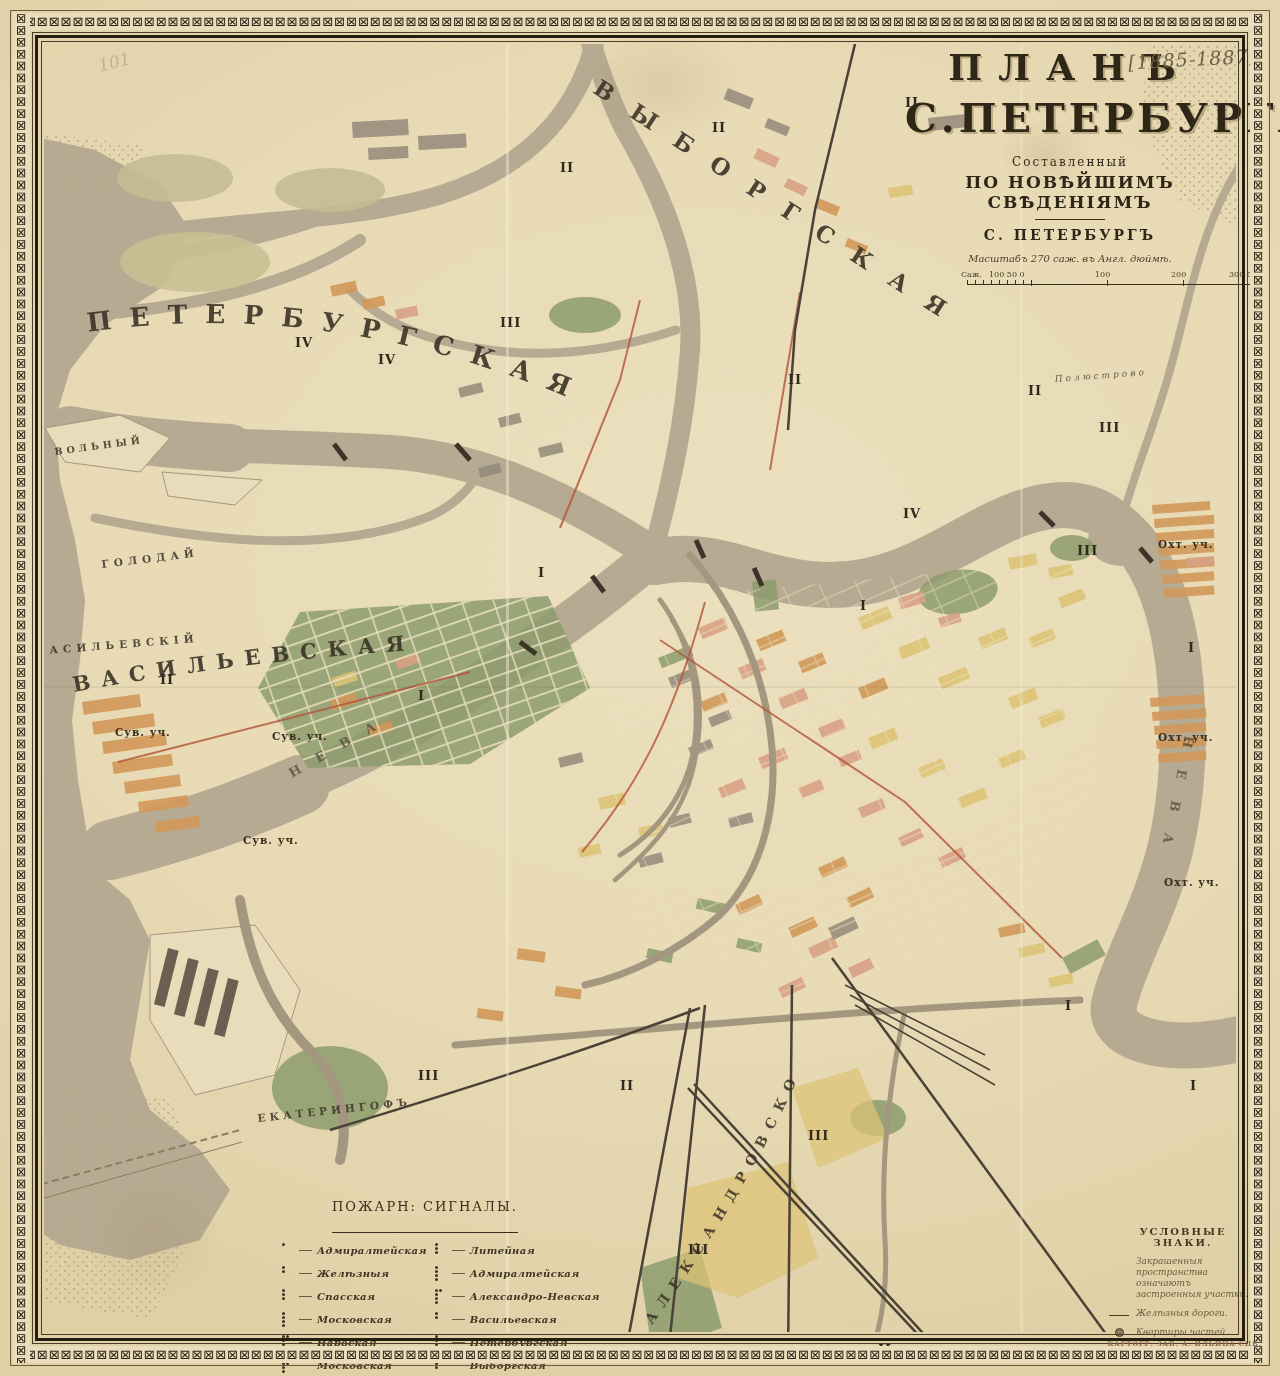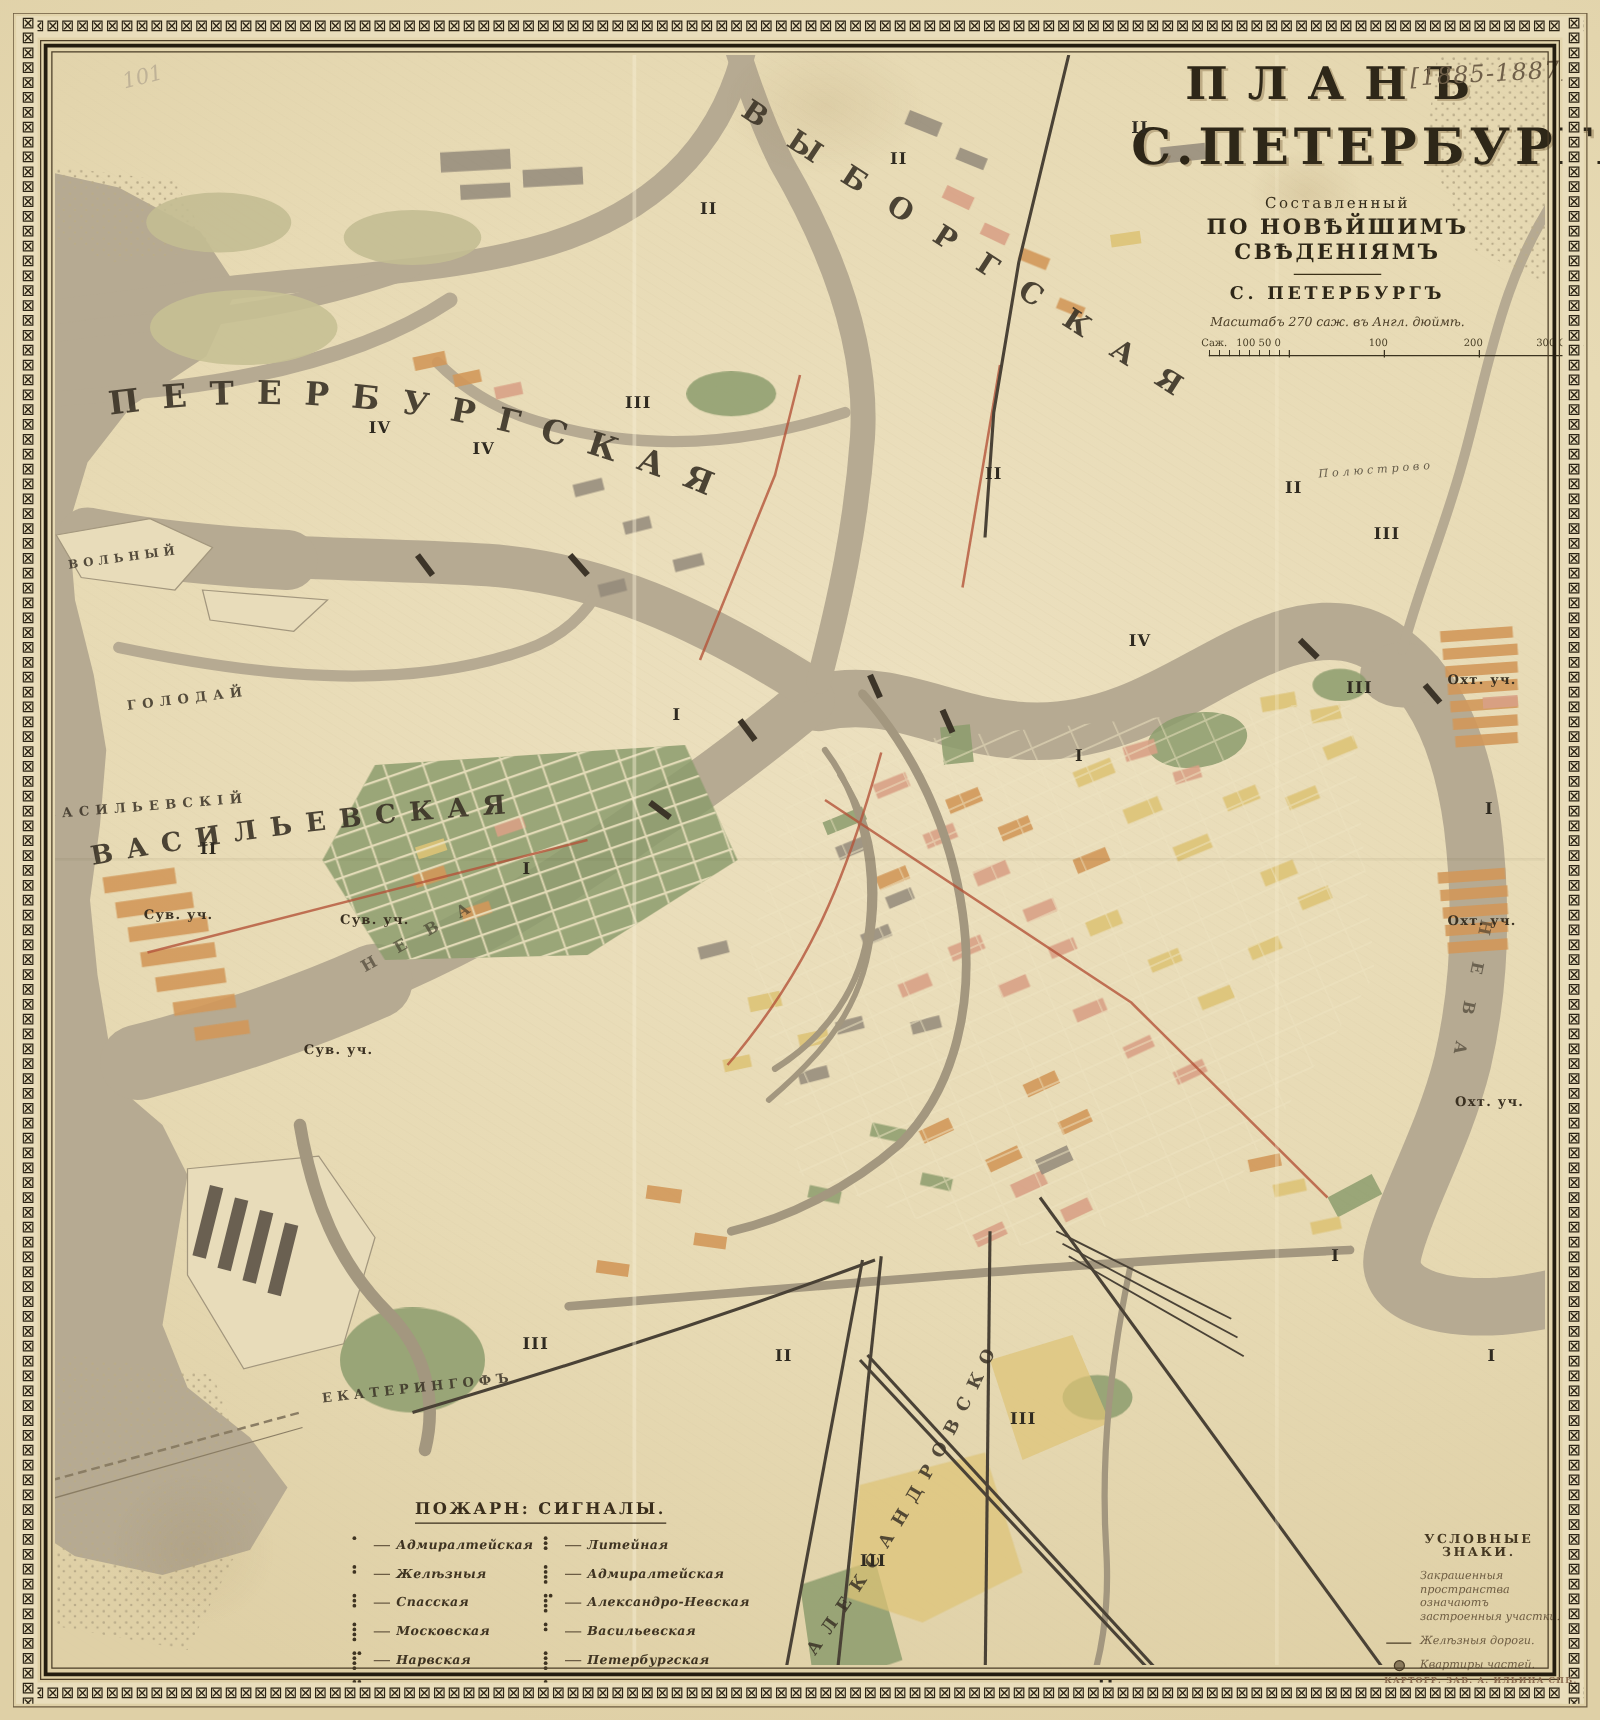--- a/index.html
+++ b/index.html
@@ -43,22 +43,22 @@
   .date-note{position:absolute;left:1128px;top:48px;z-index:6;font-style:italic;font-size:19px;
     color:#6f5f49;transform:rotate(-3deg);letter-spacing:1px;}
   .pencil{position:absolute;left:98px;top:52px;z-index:4;font-style:italic;font-size:17px;
     color:#bfb297;transform:rotate(-14deg);}
   
   .maplab{position:absolute;z-index:4;font-weight:bold;color:#3a3021;white-space:nowrap;}
   .precinct{font-size:10.5px;letter-spacing:1px;}
   .rn{position:absolute;z-index:4;font-weight:bold;font-size:13px;color:#2f2a20;letter-spacing:1px;}
   
   .fire{position:absolute;left:282px;top:1196px;width:252px;z-index:4;}
-  .fire-title{font-size:13px;font-weight:bold;letter-spacing:2px;text-align:center;color:#3a2e1c;
-    border-bottom:1px solid #3a2e1c;display:inline-block;padding-bottom:3px;margin-left:50px;}
+  .fire-title{font-size:13px;font-weight:normal;letter-spacing:2px;text-align:center;color:#3a2e1c;
+    border-bottom:1px solid #3a2e1c;display:inline-block;padding-bottom:18px;margin-left:50px;}
   .fire-cols{display:flex;gap:8px;margin-top:6px;}
   .fire-col{flex:1;}
   .fire-row{display:flex;align-items:center;height:23px;gap:5px;font-style:italic;}
   .sig{display:flex;flex-direction:column;flex-wrap:wrap;height:15px;width:12px;align-content:flex-start;gap:1px;flex:none;}
   .sig i{width:3px;height:3px;background:#3f3422;border-radius:50%;}
   .leader{width:13px;border-top:1px solid #6b5c44;flex:none;}
   .fname{font-size:10px;font-weight:bold;color:#3f3422;letter-spacing:.4px;white-space:nowrap;}
   
   .symbols{position:absolute;left:1108px;top:1226px;width:150px;z-index:4;}
   .sym-title{font-size:10px;font-weight:bold;letter-spacing:2px;text-align:center;color:#453822;}

